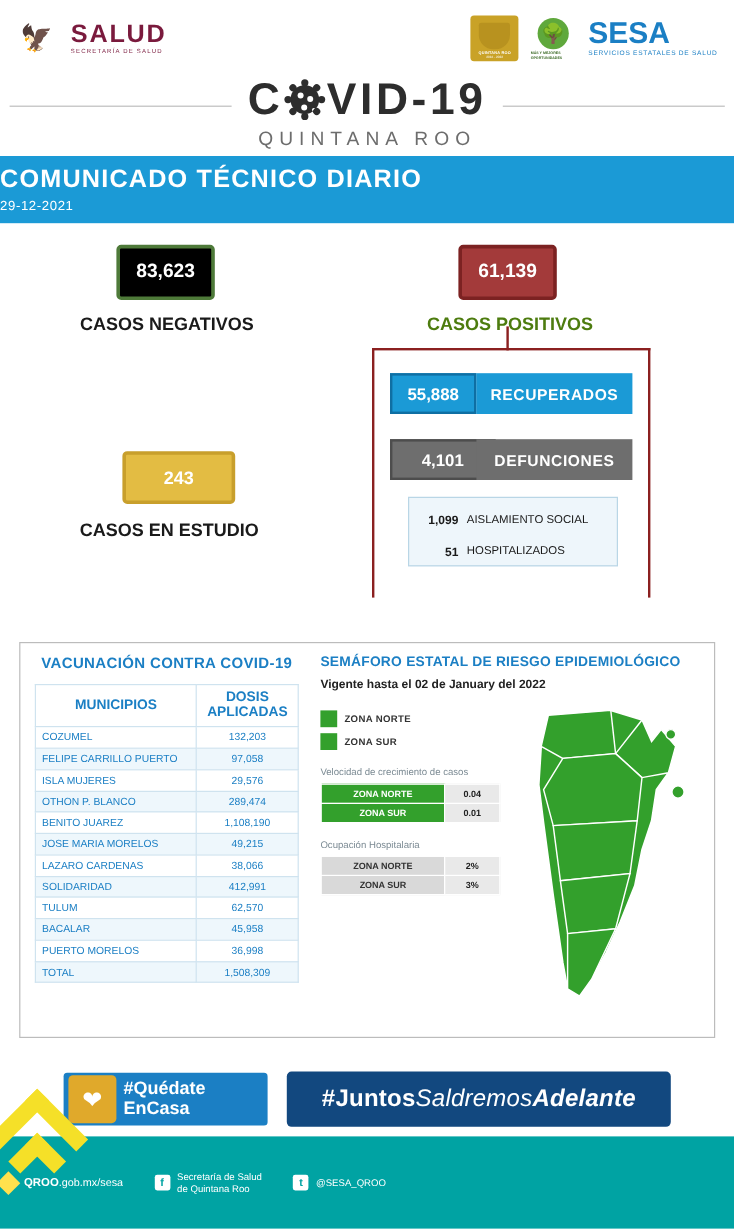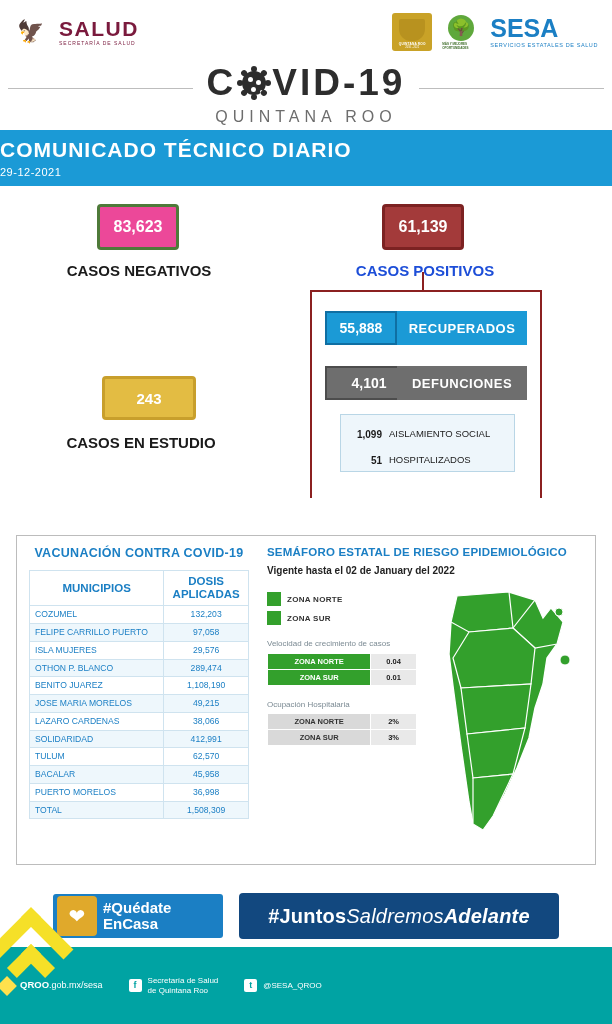--- a/index.html
+++ b/index.html
@@ -126,33 +126,33 @@
   .stats { position: relative; height: 330px; }
 
   .stat-box {
     position: absolute;
     border-radius: 4px;
     display: flex; align-items: center; justify-content: center;
     color: #fff; font-weight: bold;
   }
   .negativos-box {
     left: 97px; top: 18px; width: 82px; height: 46px;
-    background: #ec4899; border: 3px solid #4e7a39; font-size: 16px;
+    background: #000000; border: 3px solid #4e7a39; font-size: 16px;
   }
   .negativos-label {
     position: absolute; left: 44px; top: 76px; width: 190px; text-align: center;
     font-size: 15px; font-weight: bold; color: #1a1a1a;
   }
   .positivos-box {
     left: 382px; top: 18px; width: 82px; height: 46px;
     background: #a33a3a; border: 3px solid #7c2222; font-size: 16px;
   }
   .positivos-label {
     position: absolute; left: 330px; top: 76px; width: 190px; text-align: center;
-    font-size: 15px; font-weight: bold; color: #1d4ed8;
+    font-size: 15px; font-weight: bold; color: #4d7c0f;
   }
   .estudio-box {
     left: 102px; top: 190px; width: 94px; height: 44px;
     background: #e3bc43; border: 3px solid #c89f2c; font-size: 15px;
   }
   .estudio-label {
     position: absolute; left: 36px; top: 248px; width: 210px; text-align: center;
     font-size: 15px; font-weight: bold; color: #1a1a1a;
   }
 

